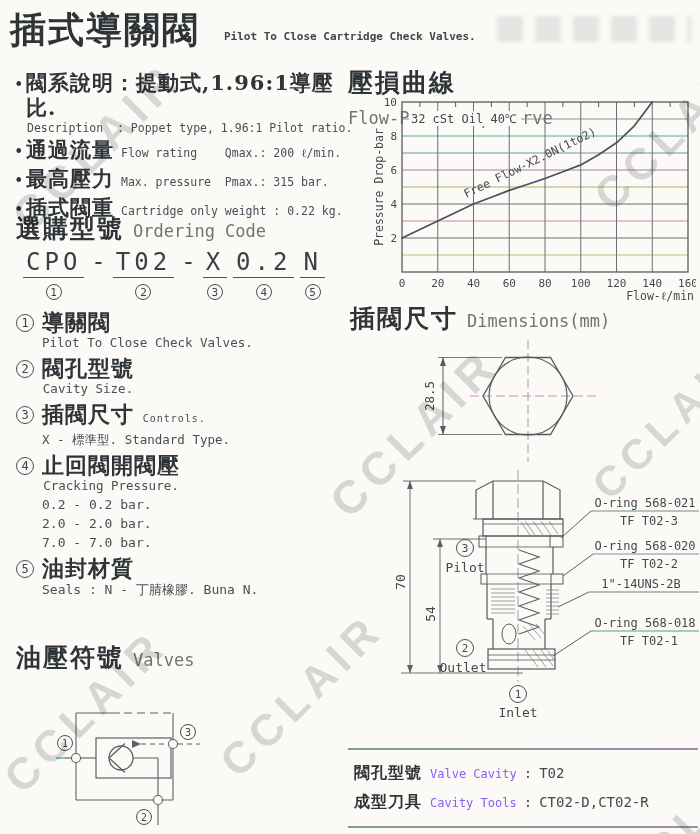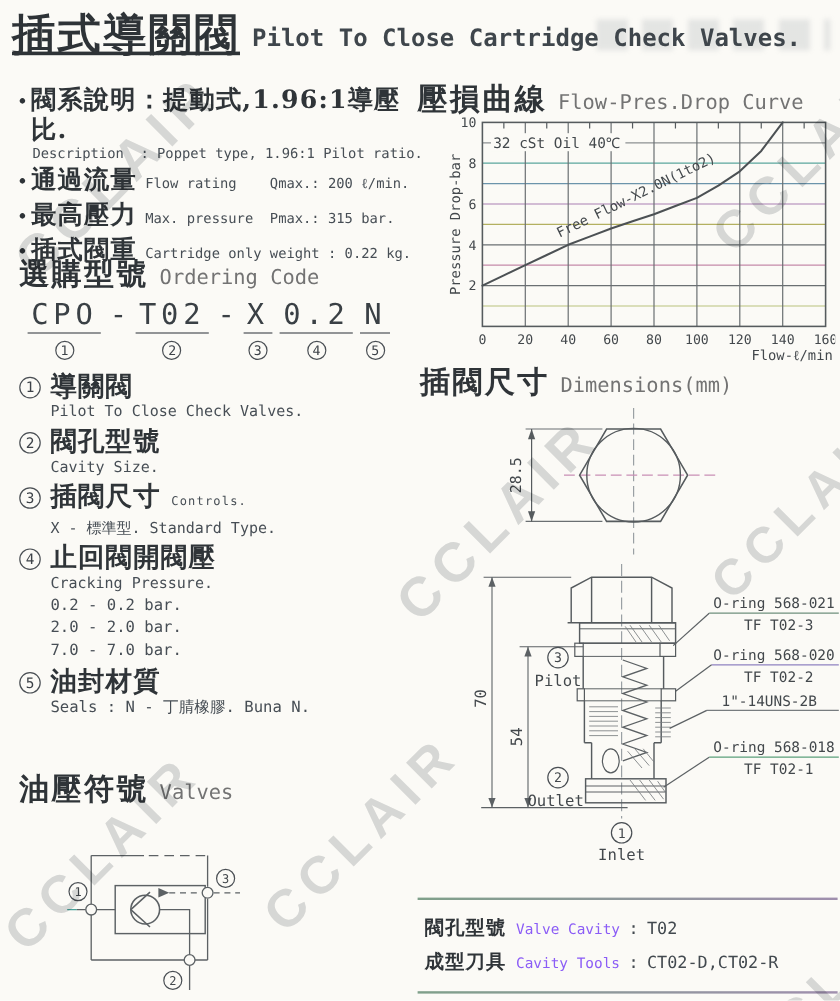--- a/index.html
+++ b/index.html
@@ -7,36 +7,36 @@
         color:#383c40;font-family:"DejaVu Serif",serif;}
   .mono{font-family:"DejaVu Sans Mono",monospace;}
   .pre{white-space:pre;}
   .abs{position:absolute;}
   
   .wm{position:absolute;font-family:"Liberation Sans",sans-serif;font-weight:bold;
       color:#a7abae;opacity:.42;letter-spacing:7px;transform:rotate(-45deg);
       transform-origin:0 50%;mix-blend-mode:multiply;pointer-events:none;z-index:5;}
   
   #header{left:10px;top:10px;display:flex;align-items:flex-end;gap:10px;z-index:2;}
-  #title-zh{font-size:36px;font-weight:bold;color:#2e3337;letter-spacing:2px;line-height:1.1;text-decoration:underline;}
-  #title-en{font-size:20px;font-weight:600;color:#3f464c;padding-bottom:7px;}
+  #title-zh{font-size:36px;font-weight:bold;color:#2e3337;letter-spacing:2px;line-height:1.1;}
+  #title-en{font-size:11px;font-weight:600;color:#3f464c;padding-bottom:7px;margin-left:14px;}
   .ghost{left:497px;top:16px;width:195px;height:26px;z-index:1;opacity:.5;filter:blur(2px);
      background:repeating-linear-gradient(90deg,rgba(150,158,164,.45) 0 26px,rgba(0,0,0,0) 26px 38px);}
   
   #specs{left:14px;top:70px;width:348px;z-index:2;}
   .spec-row{display:flex;align-items:baseline;line-height:25px;}
   .bullet{width:12px;color:#2e3337;font-size:16px;}
   .spec-zh{font-size:21px;font-weight:bold;color:#2f3438;letter-spacing:1px;}
   .spec-en{font-size:11.5px;color:#474e55;margin-left:7px;}
   .spec-desc{margin-left:13px;font-size:11.5px;color:#474e55;line-height:17px;}
   
   .sec-head{display:flex;align-items:baseline;gap:9px;z-index:2;}
   .sec-zh{font-size:25px;font-weight:bold;color:#2f3438;letter-spacing:2px;}
   .sec-en{font-size:17px;color:#737373;}
-  #chart-head{left:348px;top:66px;}
+  #chart-head{left:348px;top:66px;flex-direction:column;}
   #ordering-head{left:16px;top:212px;}
   #dims-head{left:350px;top:302px;}
   #symbol-head{left:16px;top:641px;}
   
   #chart-wrap{left:374px;top:96px;z-index:2;}
   
   #code-row{left:20px;top:248px;display:flex;align-items:flex-start;z-index:2;}
   .code-group{display:flex;flex-direction:column;align-items:center;margin:0 3px;}
   .code-text{font-size:24px;color:#3a4045;letter-spacing:4px;padding:0 3px 1px 3px;
              border-bottom:1.6px solid #4c5156;line-height:28px;}
@@ -44,21 +44,21 @@
   .circled{display:inline-flex;align-items:center;justify-content:center;width:16px;height:16px;
            border:1px solid #4a4f54;border-radius:50%;font-size:11px;color:#3d4248;
            font-family:"DejaVu Sans Mono",monospace;box-sizing:border-box;}
   .code-group .circled{margin-top:6px;}
   
   #notes{left:16px;top:310px;width:350px;z-index:2;}
   .note{display:flex;gap:8px;margin-bottom:4px;}
   .note .circled{width:18px;height:18px;font-size:12px;margin-top:4px;flex:none;}
   .note-zh{font-size:22px;font-weight:bold;color:#2f3438;line-height:24px;letter-spacing:1px;}
   .note-zh-en{font-size:10px;font-weight:normal;font-family:"DejaVu Sans Mono",monospace;color:#474e55;}
-  .note-line{font-size:12.5px;color:#474e55;line-height:18px;}
+  .note-line{font-size:12.5px;color:#474e55;line-height:18px;text-align:center;}
   .note-opt{font-size:13px;color:#474e55;line-height:19px;}
   
   #hex-wrap{left:398px;top:336px;z-index:2;}
   #sect-wrap{left:393px;top:464px;z-index:2;}
   #symbol-wrap{left:38px;top:690px;z-index:2;}
   
   #footer{left:348px;top:748px;width:344px;border-top:2px solid;border-bottom:2px solid;
           border-image:linear-gradient(90deg,#7fa08a,#a08fae) 1;padding:9px 0 9px 6px;z-index:2;}
   .f-row{display:flex;align-items:baseline;line-height:28px;}
   .f-zh{font-size:16px;font-weight:bold;color:#2f3438;letter-spacing:1px;}

